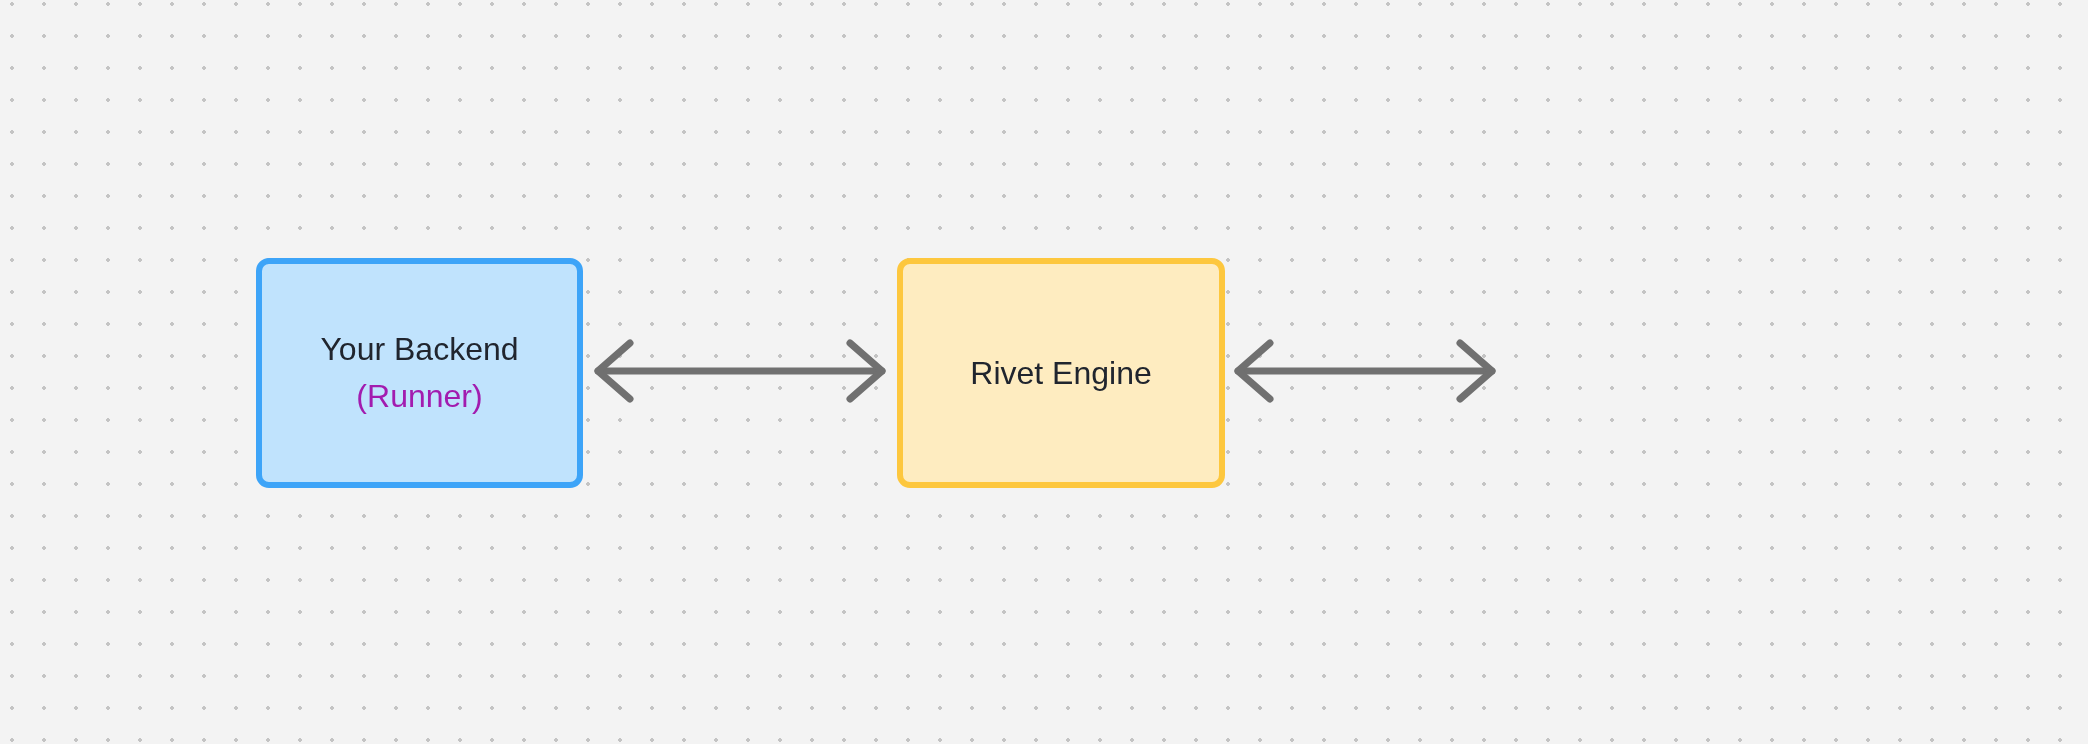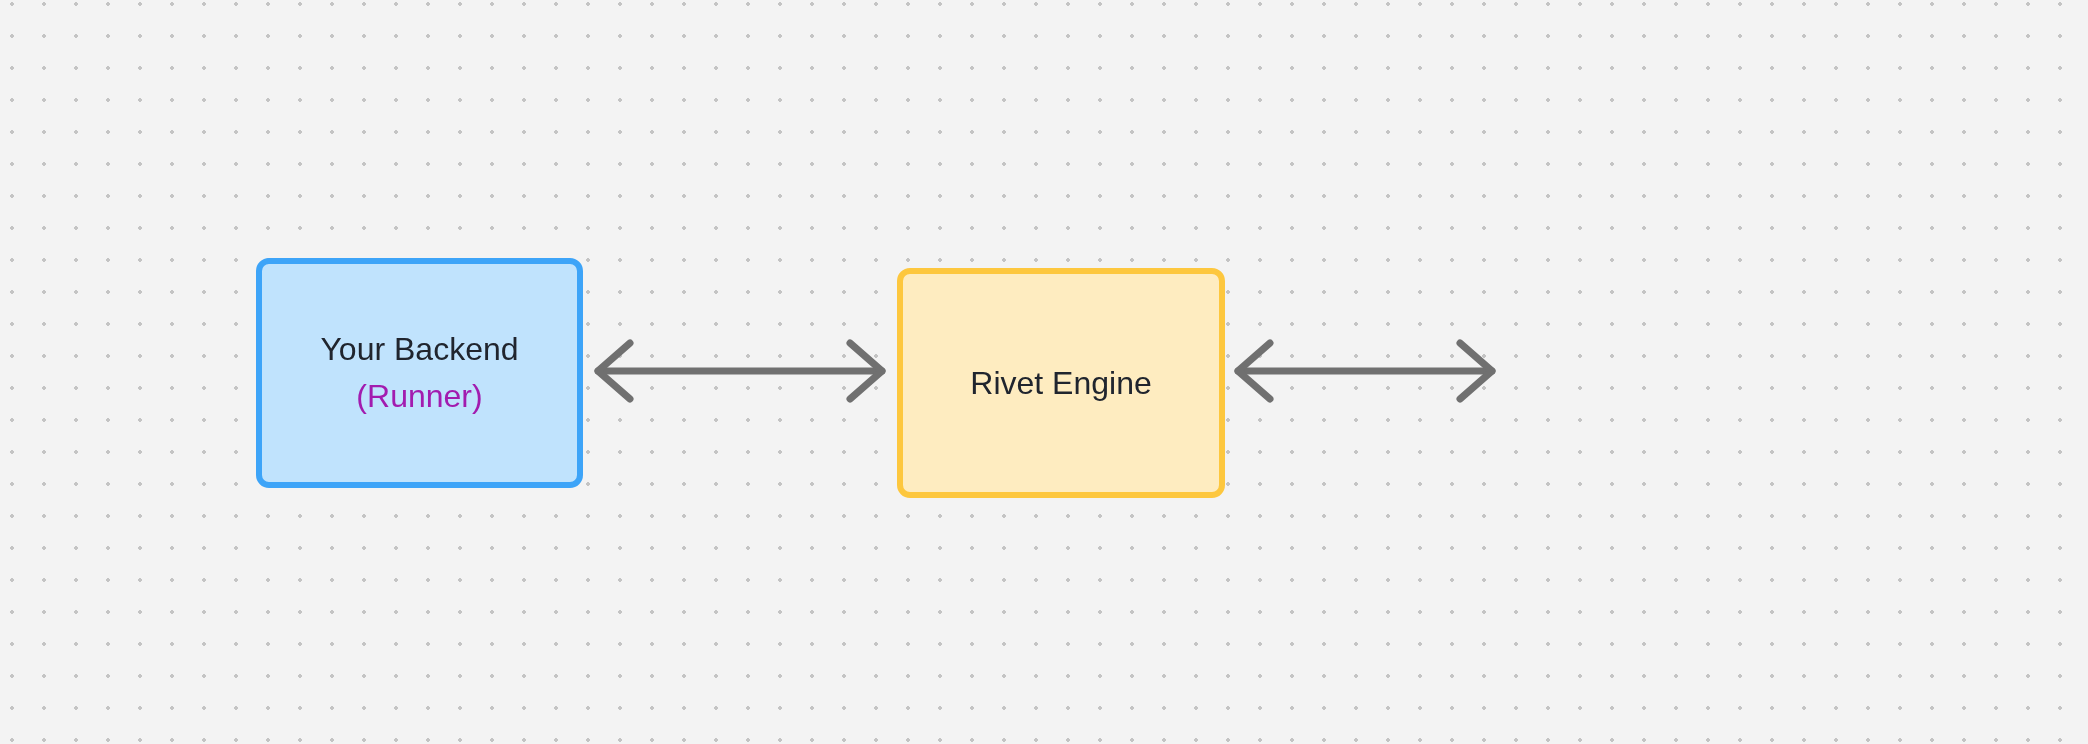--- a/index.html
+++ b/index.html
@@ -36,21 +36,21 @@
     justify-content: center;
     text-align: center;
   }
   .node .line {
     font-size: 32px;
     line-height: 47px;
     color: #20252e;
     white-space: nowrap;
   }
   .node-backend { left: 256px; top: 258px; }
-  .node-engine  { left: 897px; top: 268px; width: 328px; }
+  .node-engine  { left: 897px; top: 258px; width: 328px; }
   .node-storage { left: 1503px; top: 258px; }
 
   .connector {
     position: absolute;
     top: 335px;
     height: 72px;
     display: block;
   }
   .connector-1 { left: 590px;  width: 300px; }
   .connector-2 { left: 1230px; width: 270px; }

